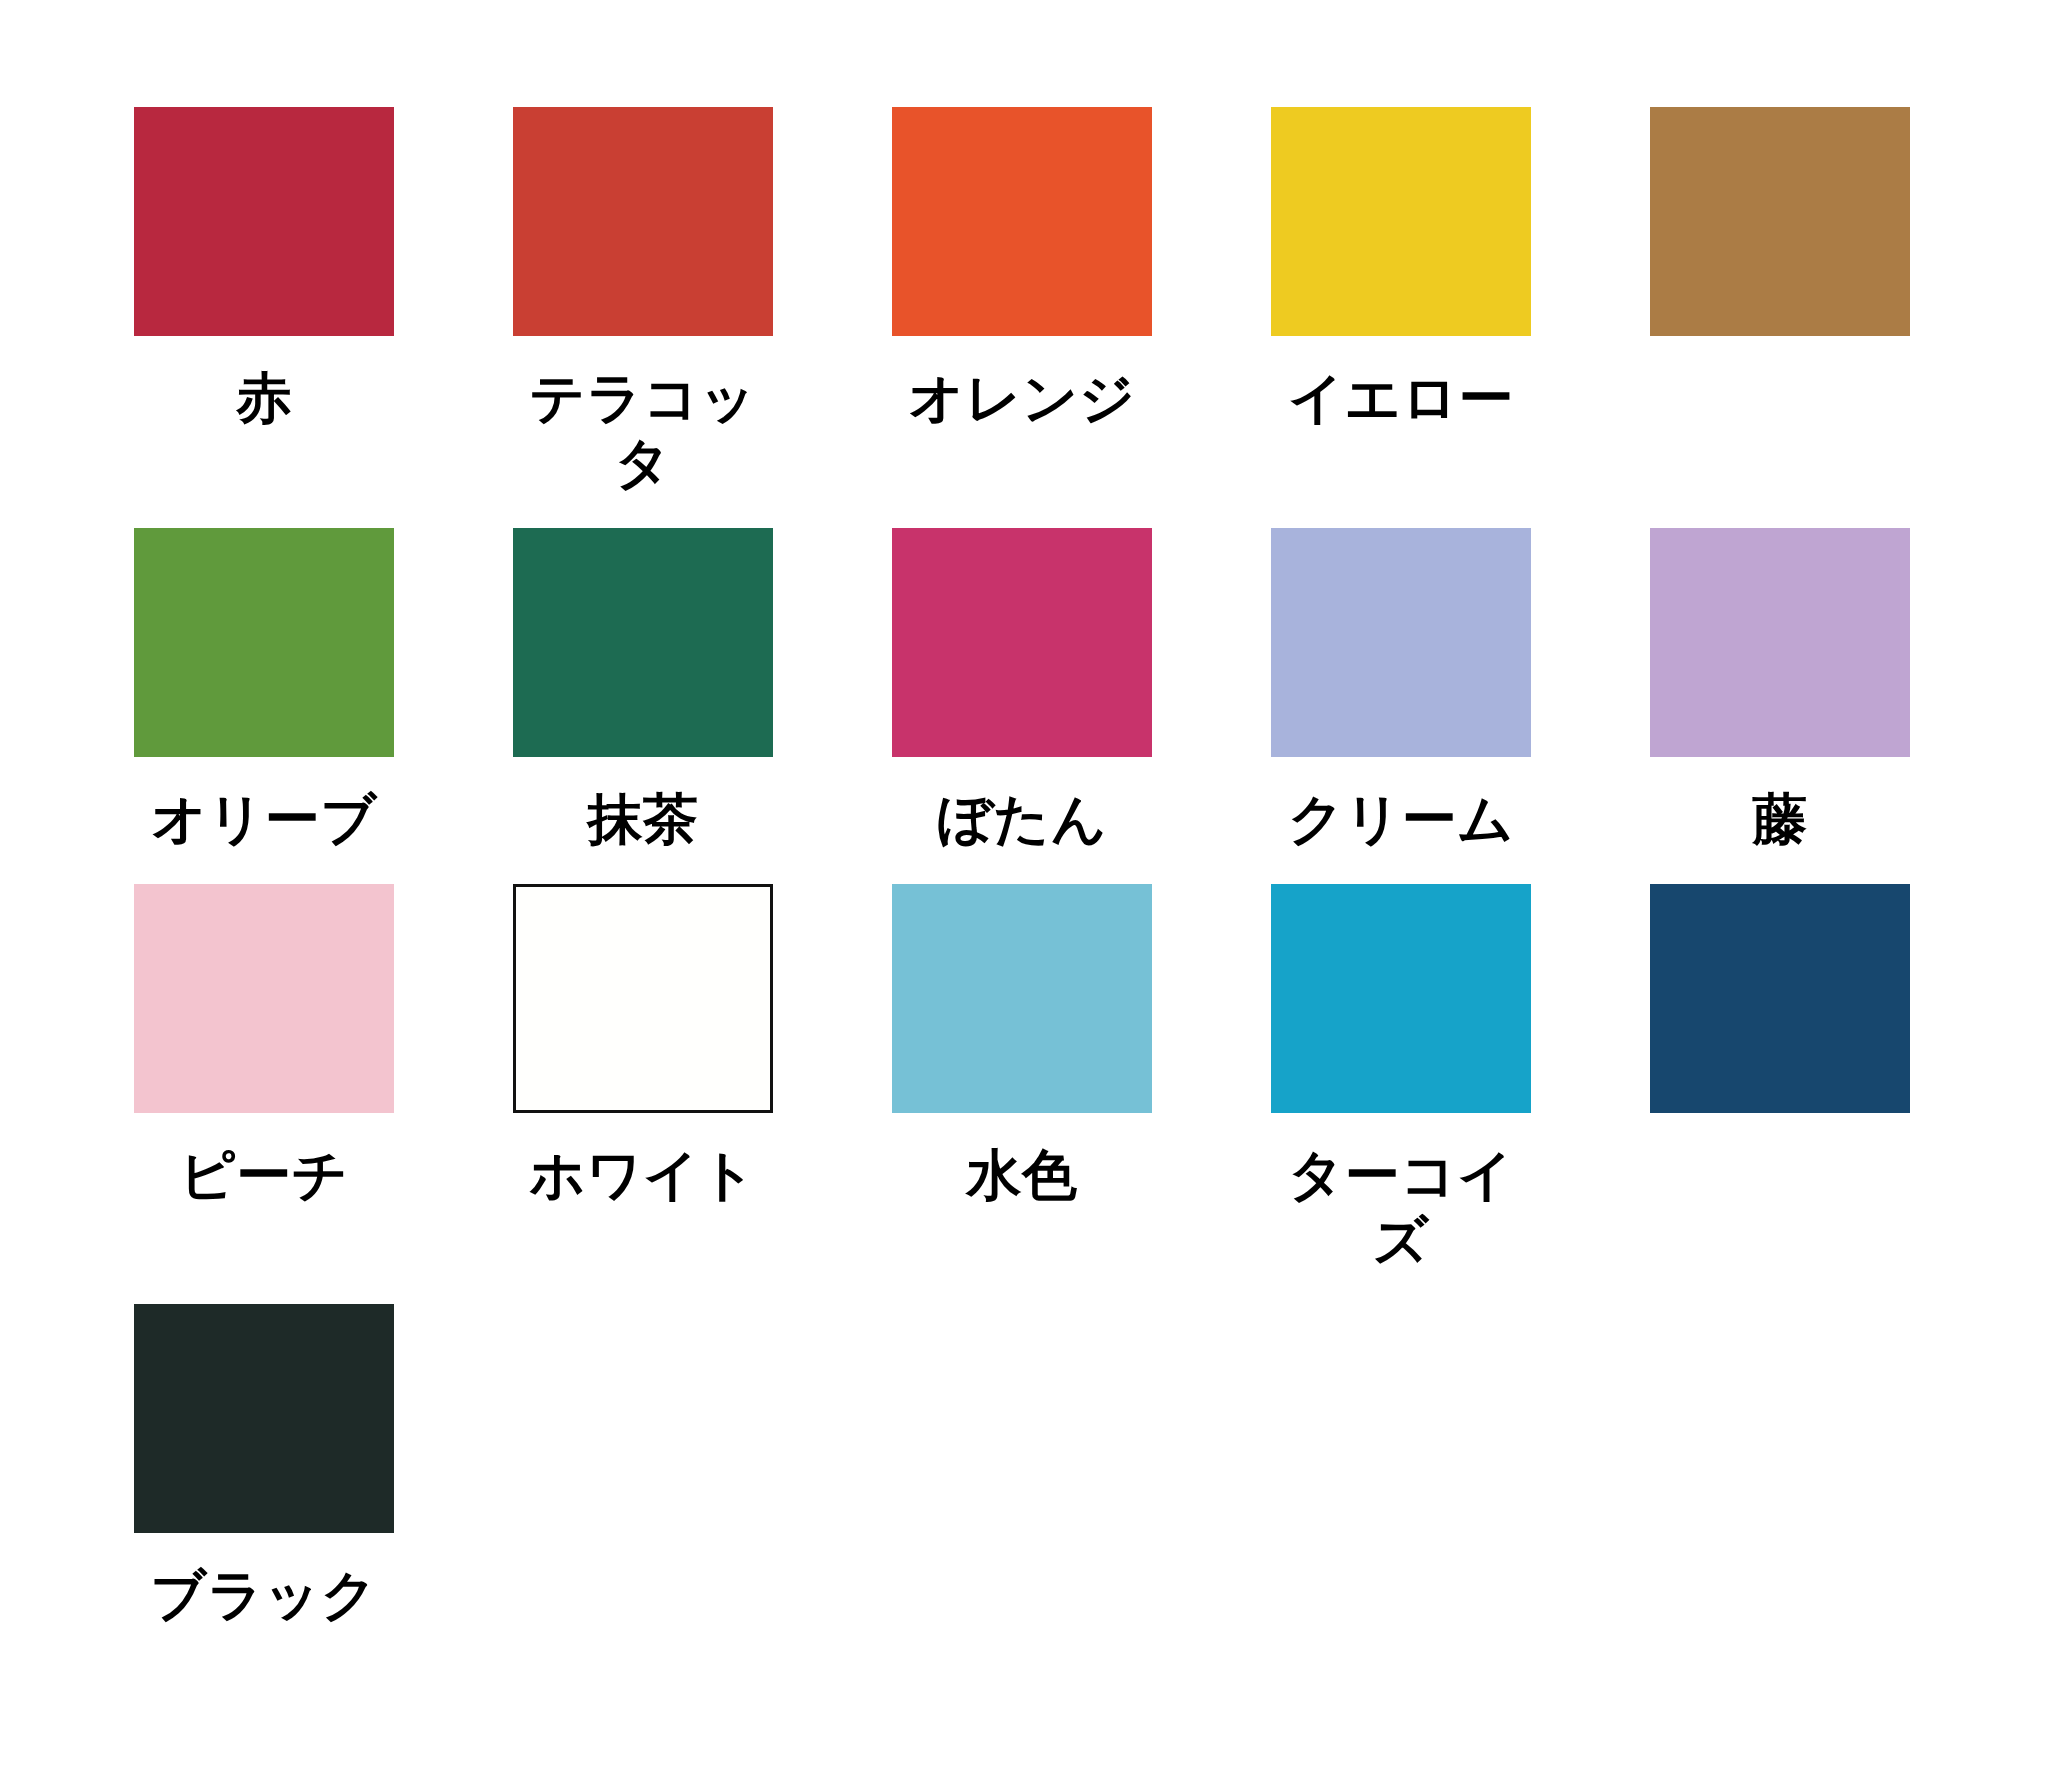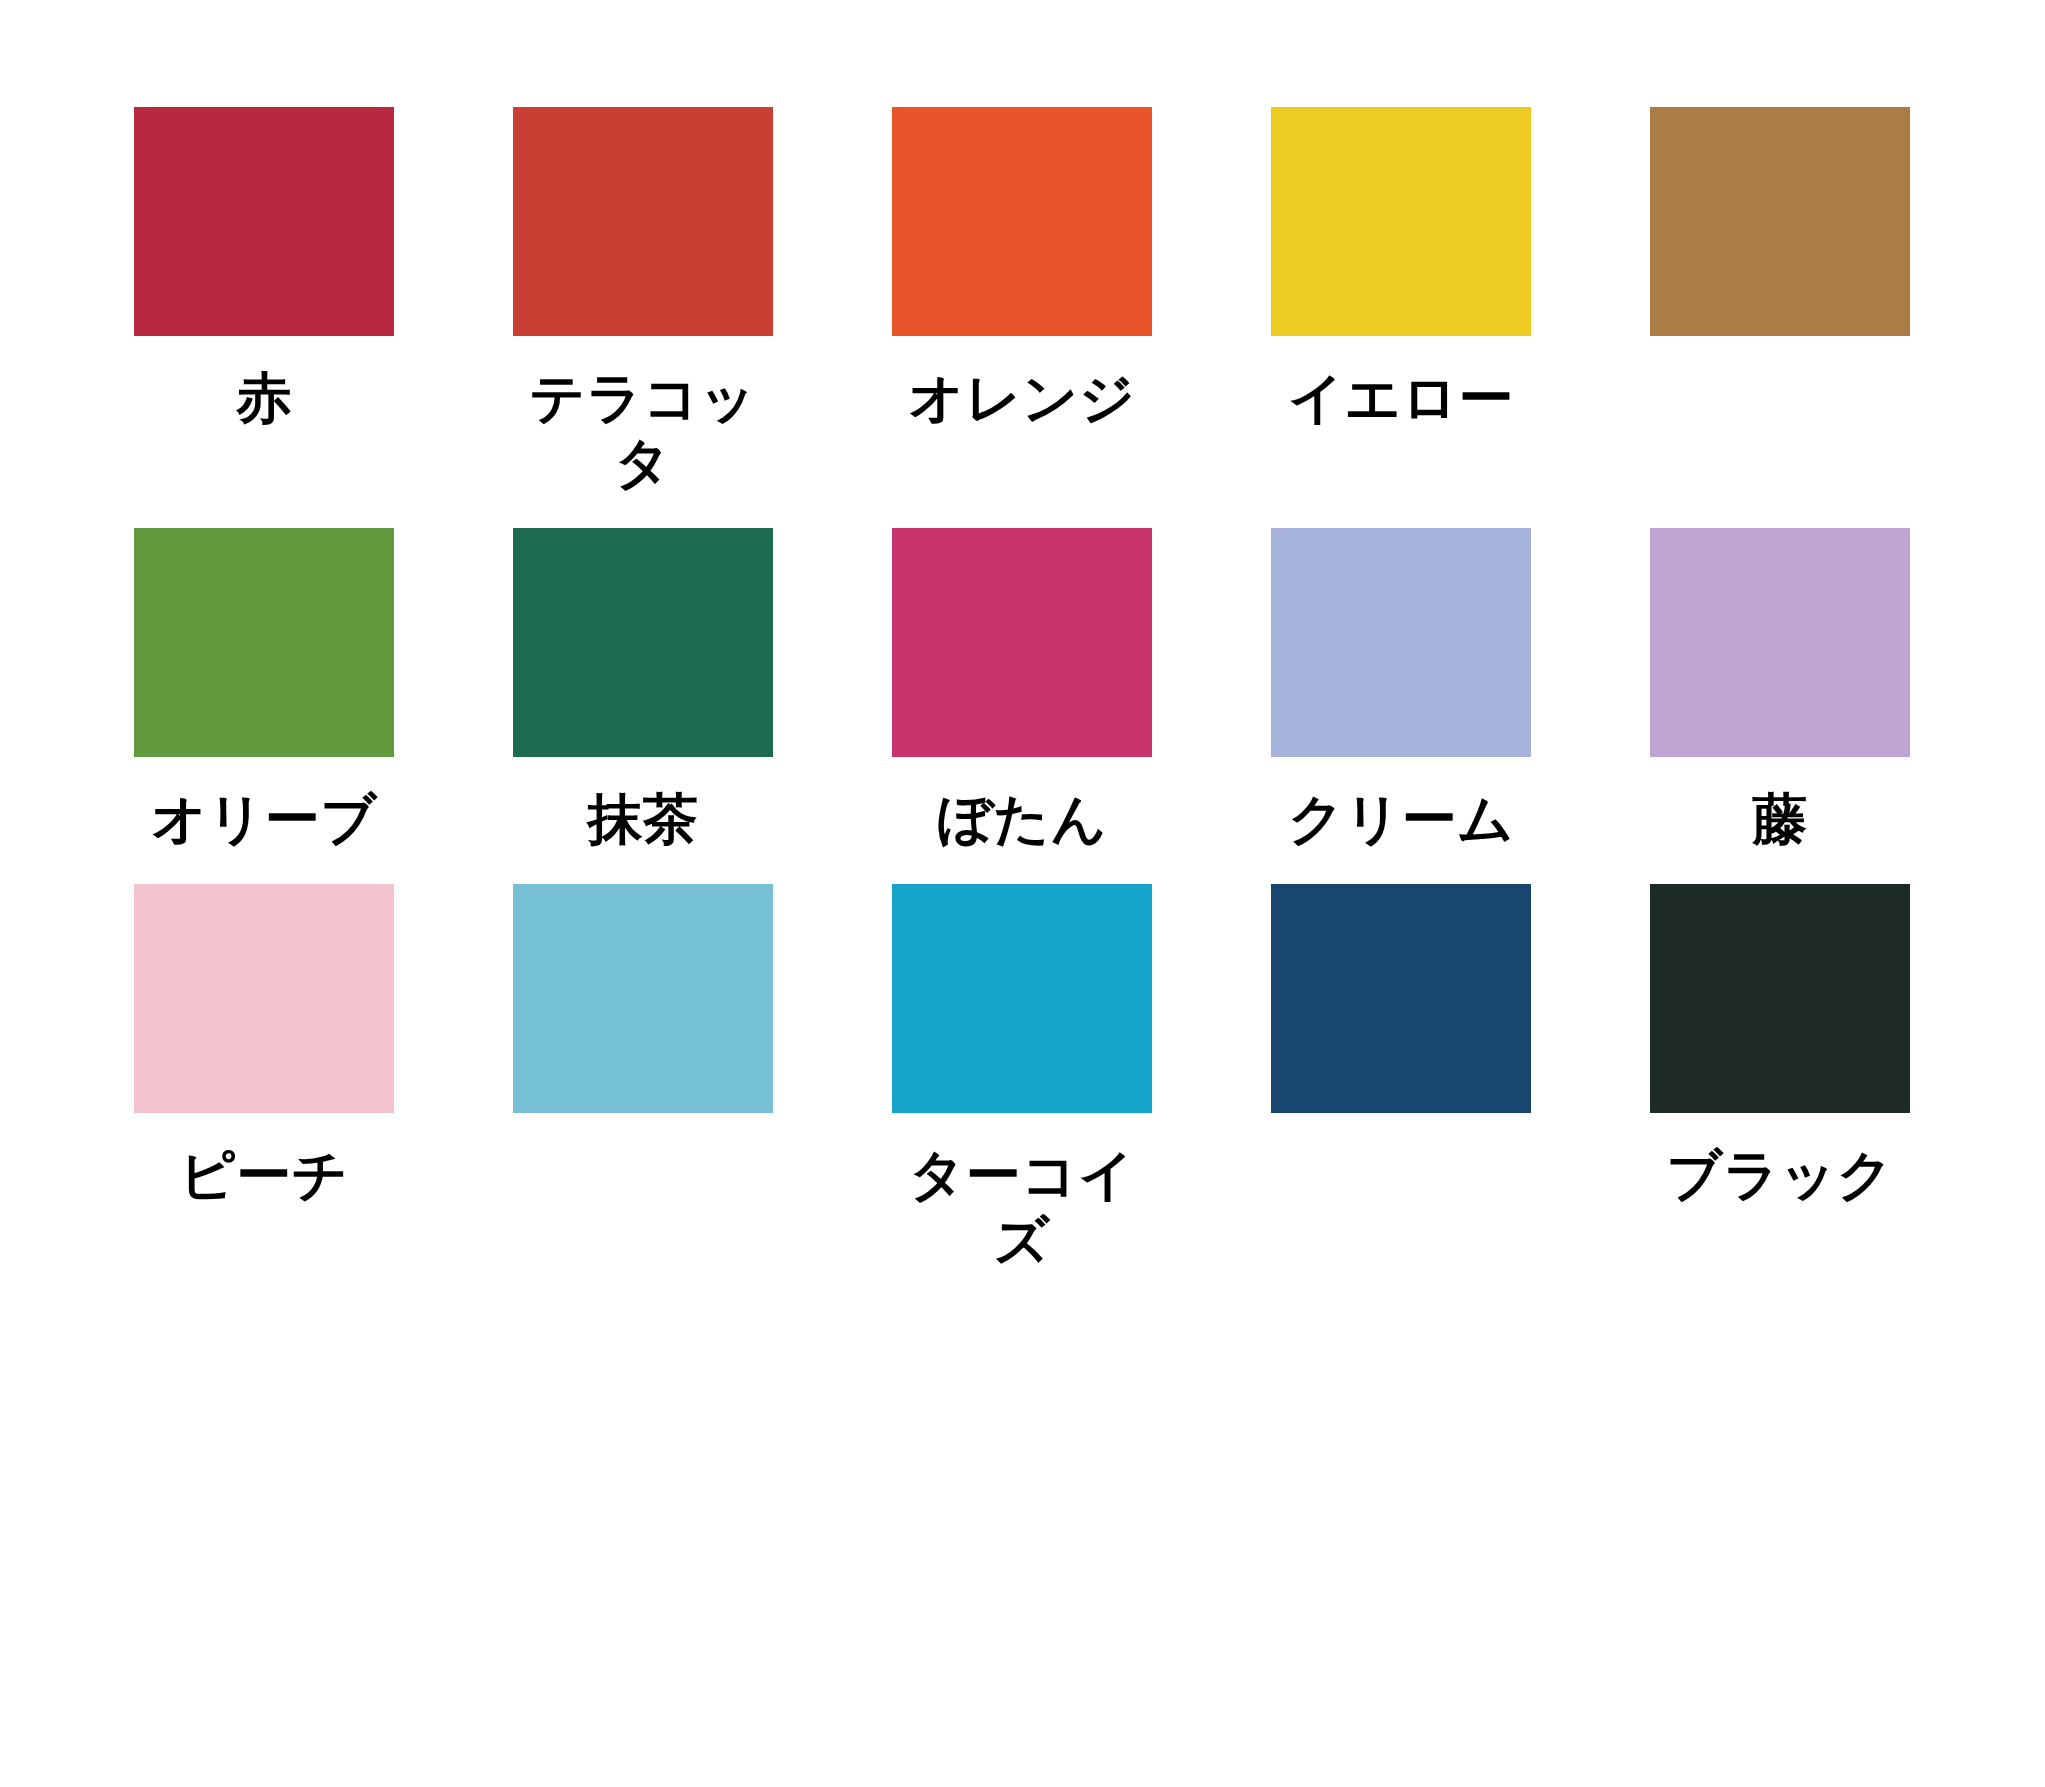--- a/index.html
+++ b/index.html
@@ -104,21 +104,26 @@
       </div>
       <div class="swatch-cell">
         <div class="swatch-chip" style="background: rgb(191, 165, 210);"></div>
         <div class="swatch-label">藤</div>
       </div>
       <div class="swatch-cell">
         <div class="swatch-chip" style="background: rgb(243, 196, 207);"></div>
         <div class="swatch-label">ピーチ</div>
       </div>
       <div class="swatch-cell">
+        <div class="swatch-chip bordered" style="background: rgb(255, 255, 253);"></div>
+        <div class="swatch-label">ホワイト</div>
+      </div>
+      <div class="swatch-cell">
         <div class="swatch-chip" style="background: rgb(118, 193, 214);"></div>
+        <div class="swatch-label">水色</div>
       </div>
       <div class="swatch-cell">
         <div class="swatch-chip" style="background: rgb(22, 163, 201);"></div>
         <div class="swatch-label">ターコイズ</div>
       </div>
       <div class="swatch-cell">
         <div class="swatch-chip" style="background: rgb(23, 71, 110);"></div>
       </div>
       <div class="swatch-cell">
         <div class="swatch-chip" style="background: rgb(30, 42, 40);"></div>

